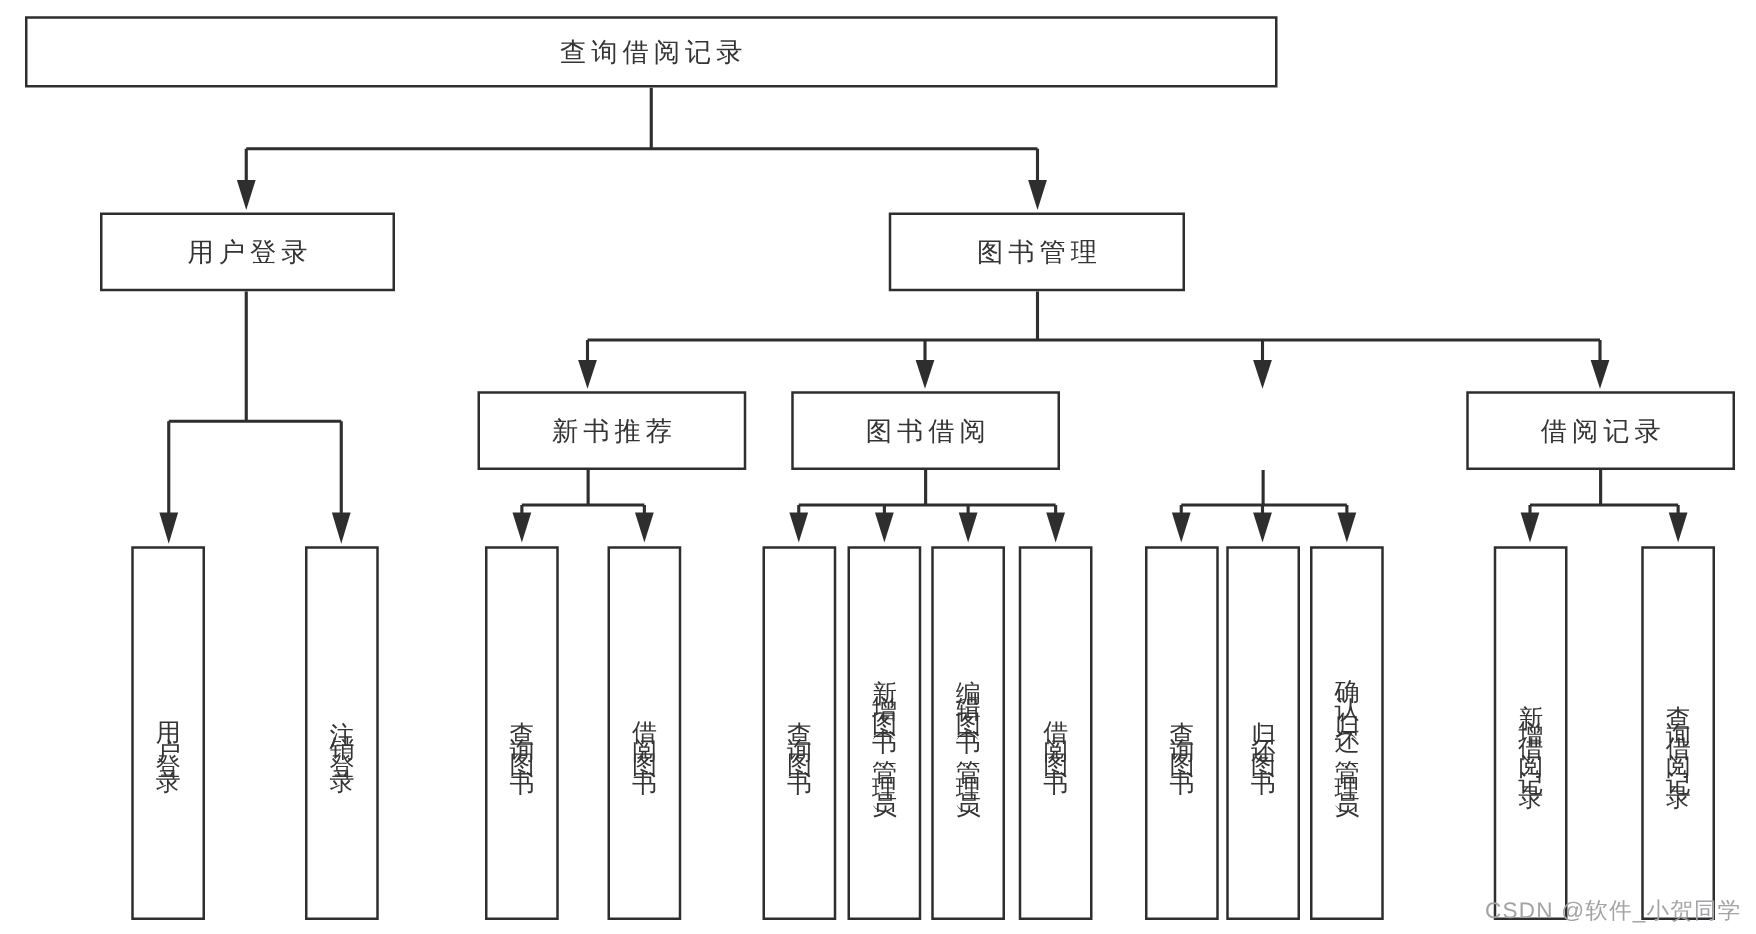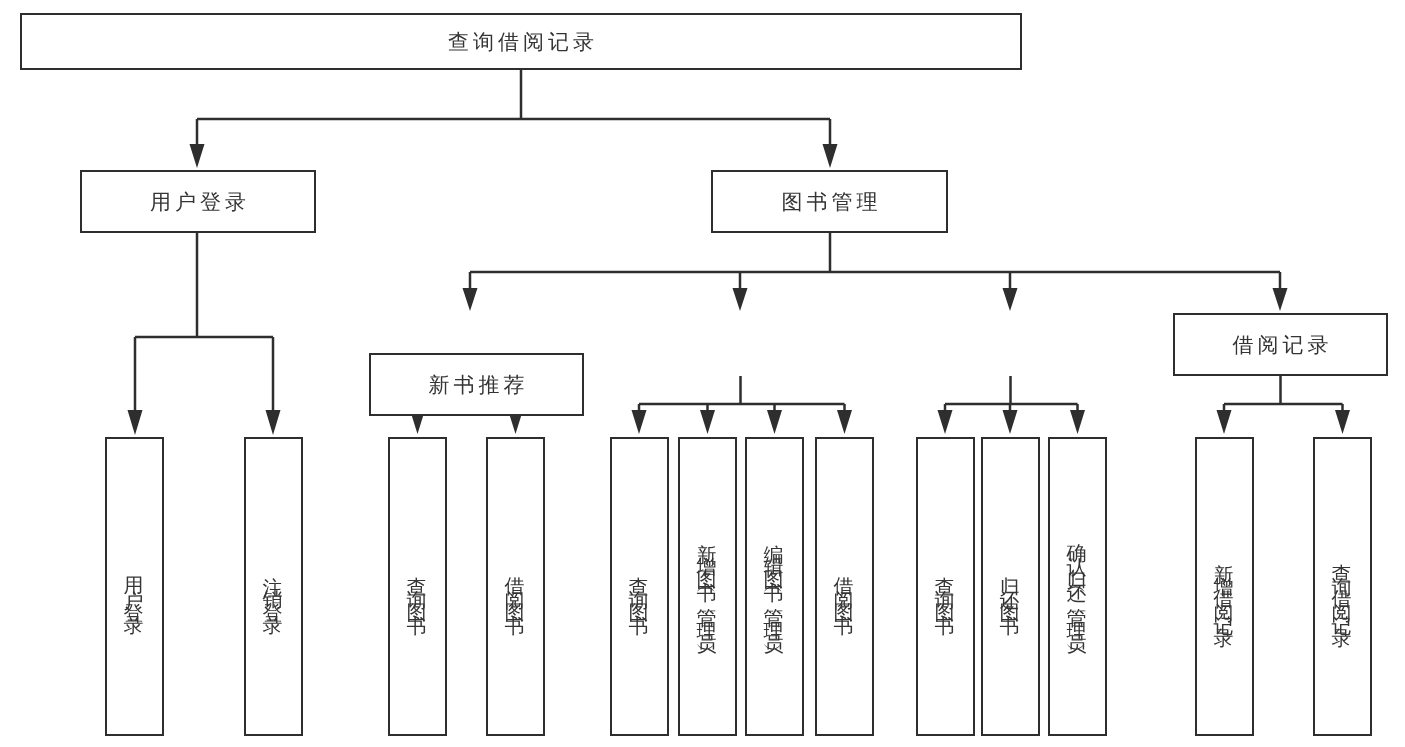--- a/index.html
+++ b/index.html
@@ -31,21 +31,21 @@
     text-orientation:mixed;
     font-size:20px;
     letter-spacing:13px;
     white-space:nowrap;
   }
   
   .root{left:20px;top:13px;width:1002px;height:57px;}
   .lv2a{left:80px;top:170px;width:236px;height:63px;}
   .lv2b{left:711px;top:170px;width:237px;height:63px;}
   .lv3{top:313px;width:215px;height:63px;}
-  .lv3a{left:369px;margin-top:40px;} .lv3b{left:633px;} .lv3c{left:903px;} .lv3d{left:1173px;text-align:center;}
+  .lv3a{left:382px;} .lv3b{left:633px;} .lv3c{left:903px;} .lv3d{left:1173px;text-align:center;}
   .leaf{top:437px;width:59px;height:299px;}
   .ul1{left:105px;} .ul2{left:244px;}
   .nb1{left:388px;} .nb2{left:486px;}
   .bb1{left:610px;} .bb2{left:678px;} .bb3{left:745px;} .bb4{left:815px;}
   .cb1{left:916px;} .cb2{left:981px;} .cb3{left:1048px;}
   .br1{left:1195px;} .br2{left:1313px;}
   .watermark{
     position:absolute;left:1188px;top:716px;
     font-size:18px;color:#a2a2a8;
     letter-spacing:1px;white-space:nowrap;
@@ -88,20 +88,23 @@
   <div class="box lv2a">
     <span class="hlabel">用户登录</span>
   </div>
   <div class="box lv2b">
     <span class="hlabel">图书管理</span>
   </div>
 
   <div class="box lv3 lv3a">
     <span class="hlabel">新书推荐</span>
   </div>
+  <div class="box lv3 lv3b">
+    <span class="hlabel">图书借阅</span>
+  </div>
   <div class="box lv3 lv3d">
     <span class="hlabel">借阅记录</span>
   </div>
 
   <div class="box leaf ul1">
     <span class="vlabel">用户登录</span>
   </div>
   <div class="box leaf ul2">
     <span class="vlabel">注销登录</span>
   </div>
@@ -136,14 +139,15 @@
     <span class="vlabel">确认归还（管理员）</span>
   </div>
 
   <div class="box leaf br1">
     <span class="vlabel">新增借阅记录</span>
   </div>
   <div class="box leaf br2">
     <span class="vlabel">查询借阅记录</span>
   </div>
 
+  <div class="watermark">CSDN @软件_小贺同学</div>
 
 </div>
 
 </body></html>

